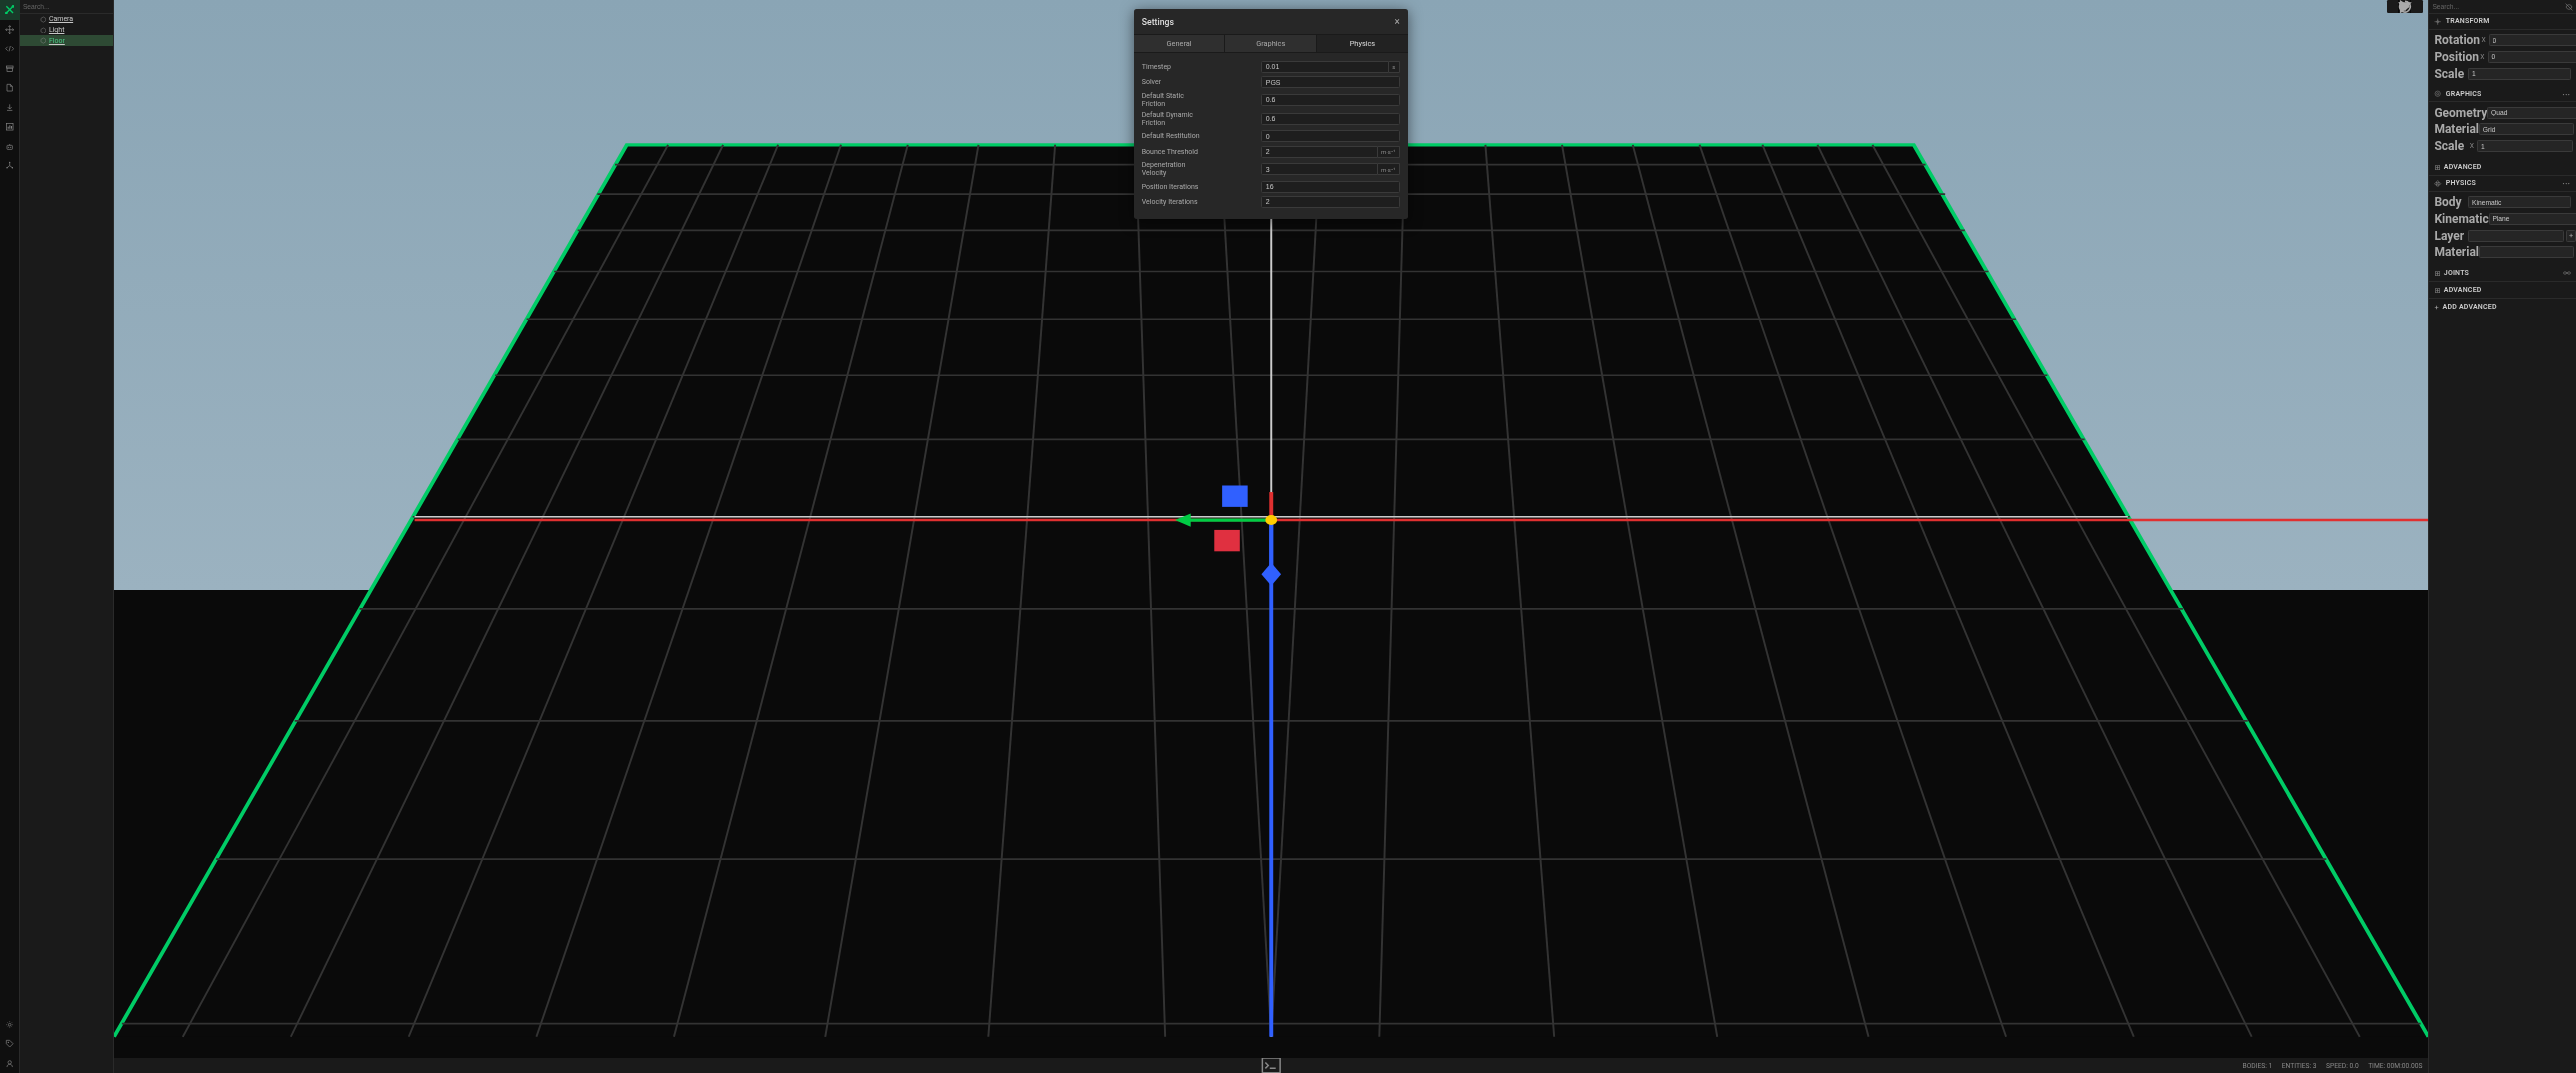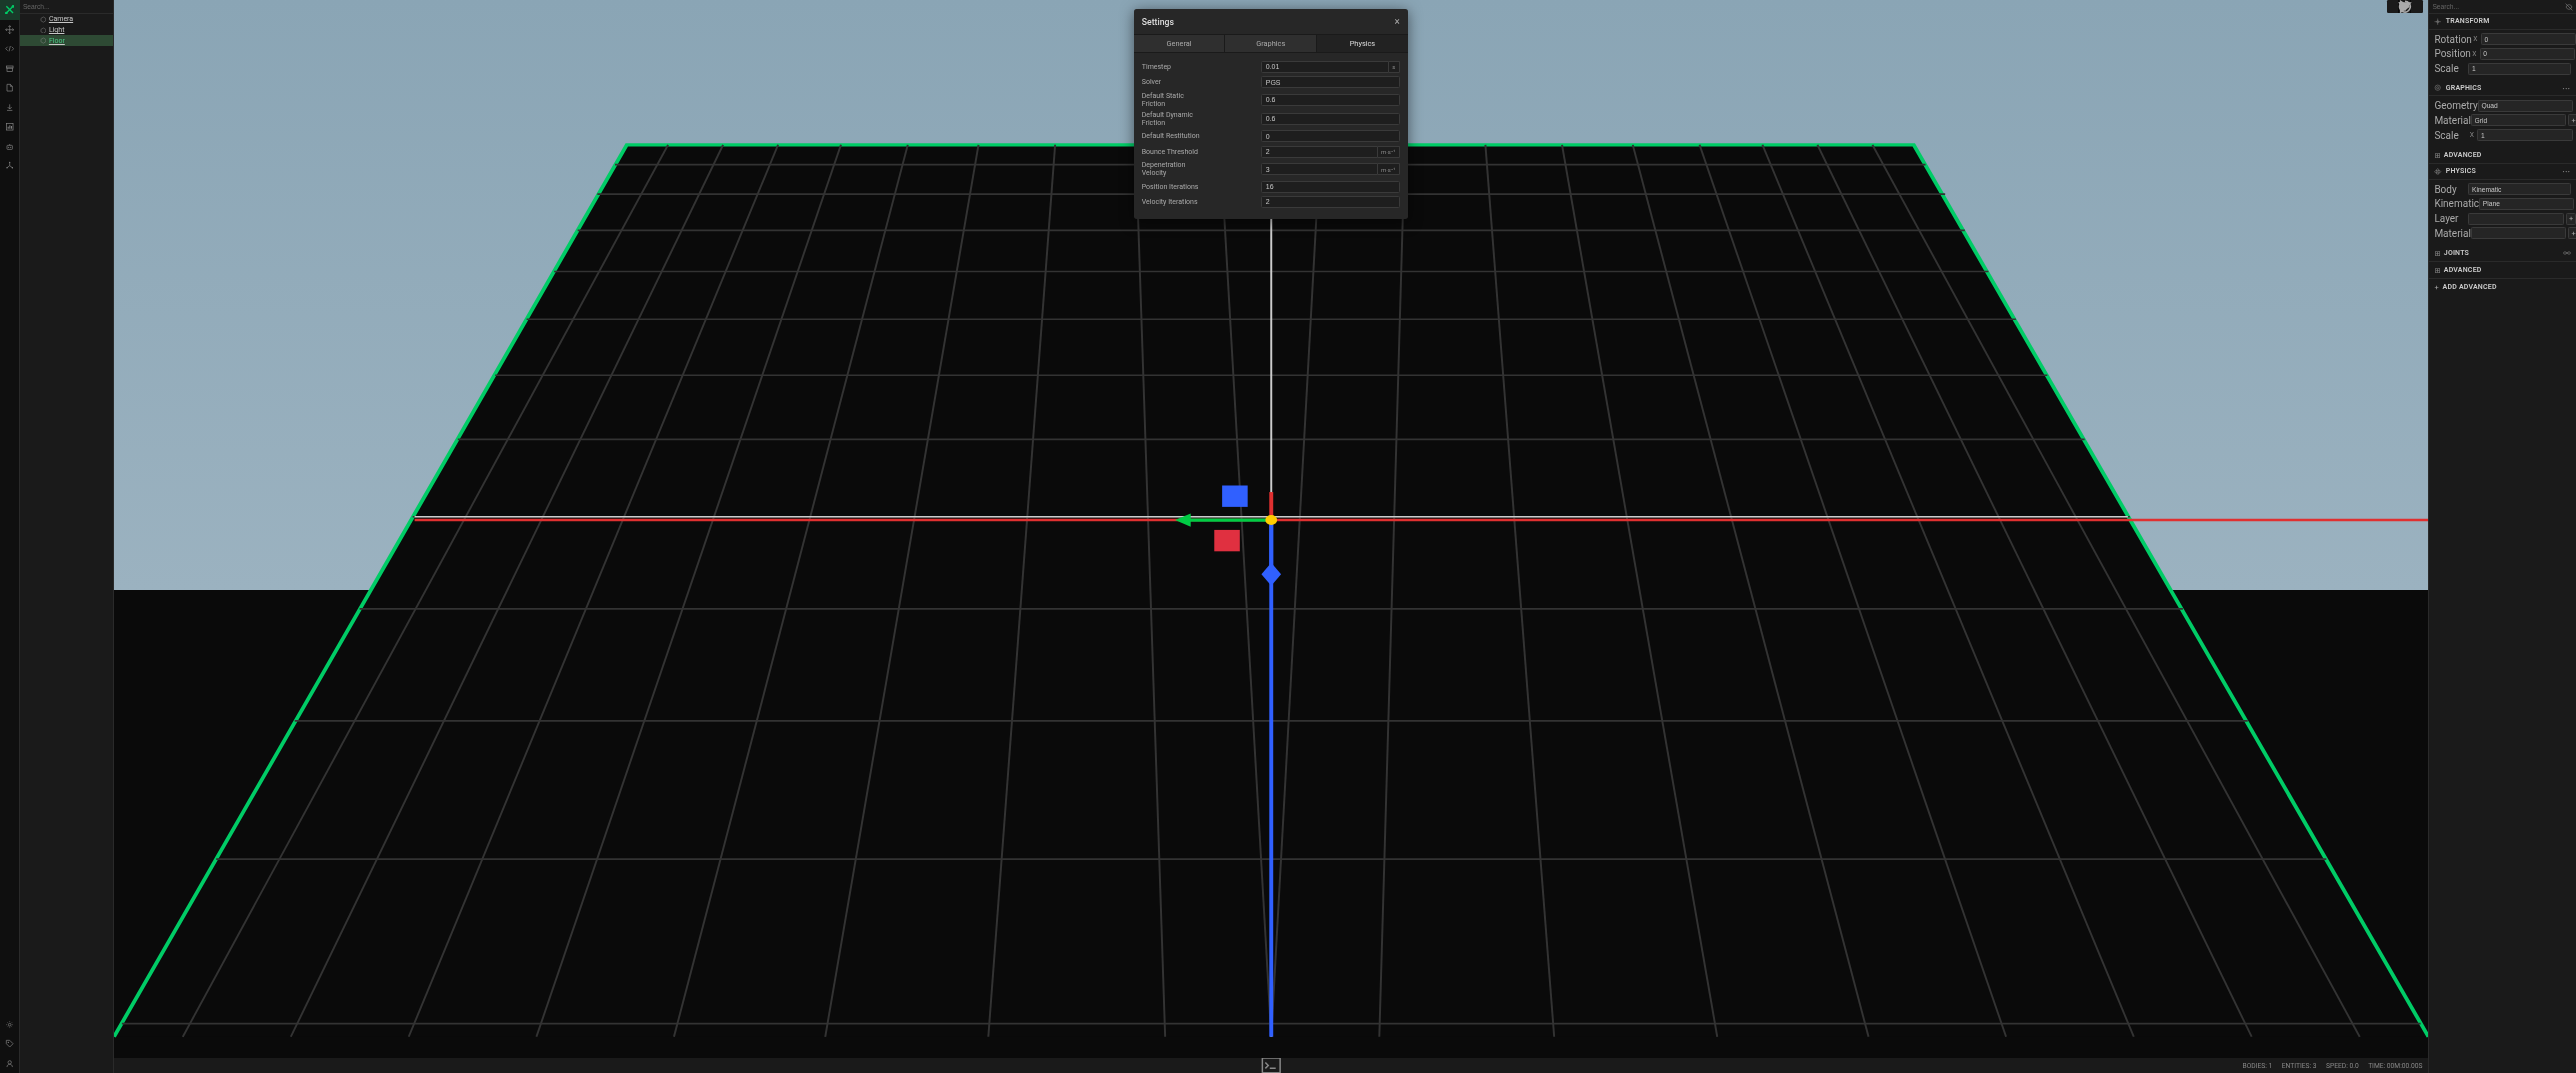--- a/index.html
+++ b/index.html
@@ -57,21 +57,21 @@
 .inspector .search-row { height: 14px; display: flex; align-items: center; padding: 0 3.4px; border-bottom: 0.7px solid #2a2a2a; }
 .inspector .search-row input { flex: 1; background: transparent; border: none; color: #c8c8c8; font-size: 6.7px; outline: none; }
 .inspector .search-row input::placeholder { color: #666; }
 .inspector .search-row .icon-btn { color: #888; cursor: pointer; margin-left: 2.7px; }
 .inspector .section-head { display: flex; align-items: center; padding: 3.4px 5.4px; border-bottom: 0.7px solid #2a2a2a; cursor: pointer; }
 .inspector .section-head .icon { color: #888; margin-right: 4px; font-size: 7.4px; }
 .inspector .section-head .title { font-size: 7px; font-weight: 600; color: #ccc; letter-spacing: 0.2px; }
 .inspector .section-head .menu { margin-left: auto; color: #888; cursor: pointer; letter-spacing: 0.7px; font-size: 6px;}
 .inspector .section-body { padding: 3.4px 5.4px; }
 .inspector .prop-row { display: flex; align-items: center; margin-bottom: 2.7px; }
-.inspector .prop-row .label { flex: 0 0 34px; font-size: 10px; color: #aaa; }
+.inspector .prop-row .label { flex: 0 0 34px; font-size: 12px; color: #aaa; font-weight: bold; }
 .inspector .prop-row .ctrls { flex: 1; display: flex; gap: 2px; }
 .inspector .prop-row .ctrls .axis { flex: 0 0 auto; font-size: 6.7px; color: #888; padding: 0 1.3px; line-height: 12px; }
 .inspector .prop-row .ctrls input { flex: 1; min-width: 0; background: #252525; border: 0.7px solid #3a3a3a; color: #c8c8c8; height: 12px; font-size: 6.7px; padding: 0 2.7px; border-radius: 1.3px; outline: none; }
 .inspector .prop-row .ctrls input.wide { flex: 1; }
 .inspector .prop-row .ctrls .plus-btn { width: 10.7px; height: 12px; display: flex; align-items: center; justify-content: center; background: #252525; border: 0.7px solid #3a3a3a; color: #aaa; cursor: pointer; border-radius: 1.3px; }
 .inspector .collapse-head { display: flex; align-items: center; padding: 3.4px 5.4px; border-bottom: 0.7px solid #2a2a2a; cursor: pointer; }
 .inspector .collapse-head .chev { color: #888; margin-right: 4px; width: 5.4px; text-align: center; }
 .inspector .collapse-head .title { font-size: 7px; font-weight: 600; color: #ccc; letter-spacing: 0.2px; }
 .inspector .collapse-head .extra { margin-left: auto; color: #888; cursor: pointer; }
 .inspector .add-row { display: flex; align-items: center; padding: 4px 5.4px; cursor: pointer; }

